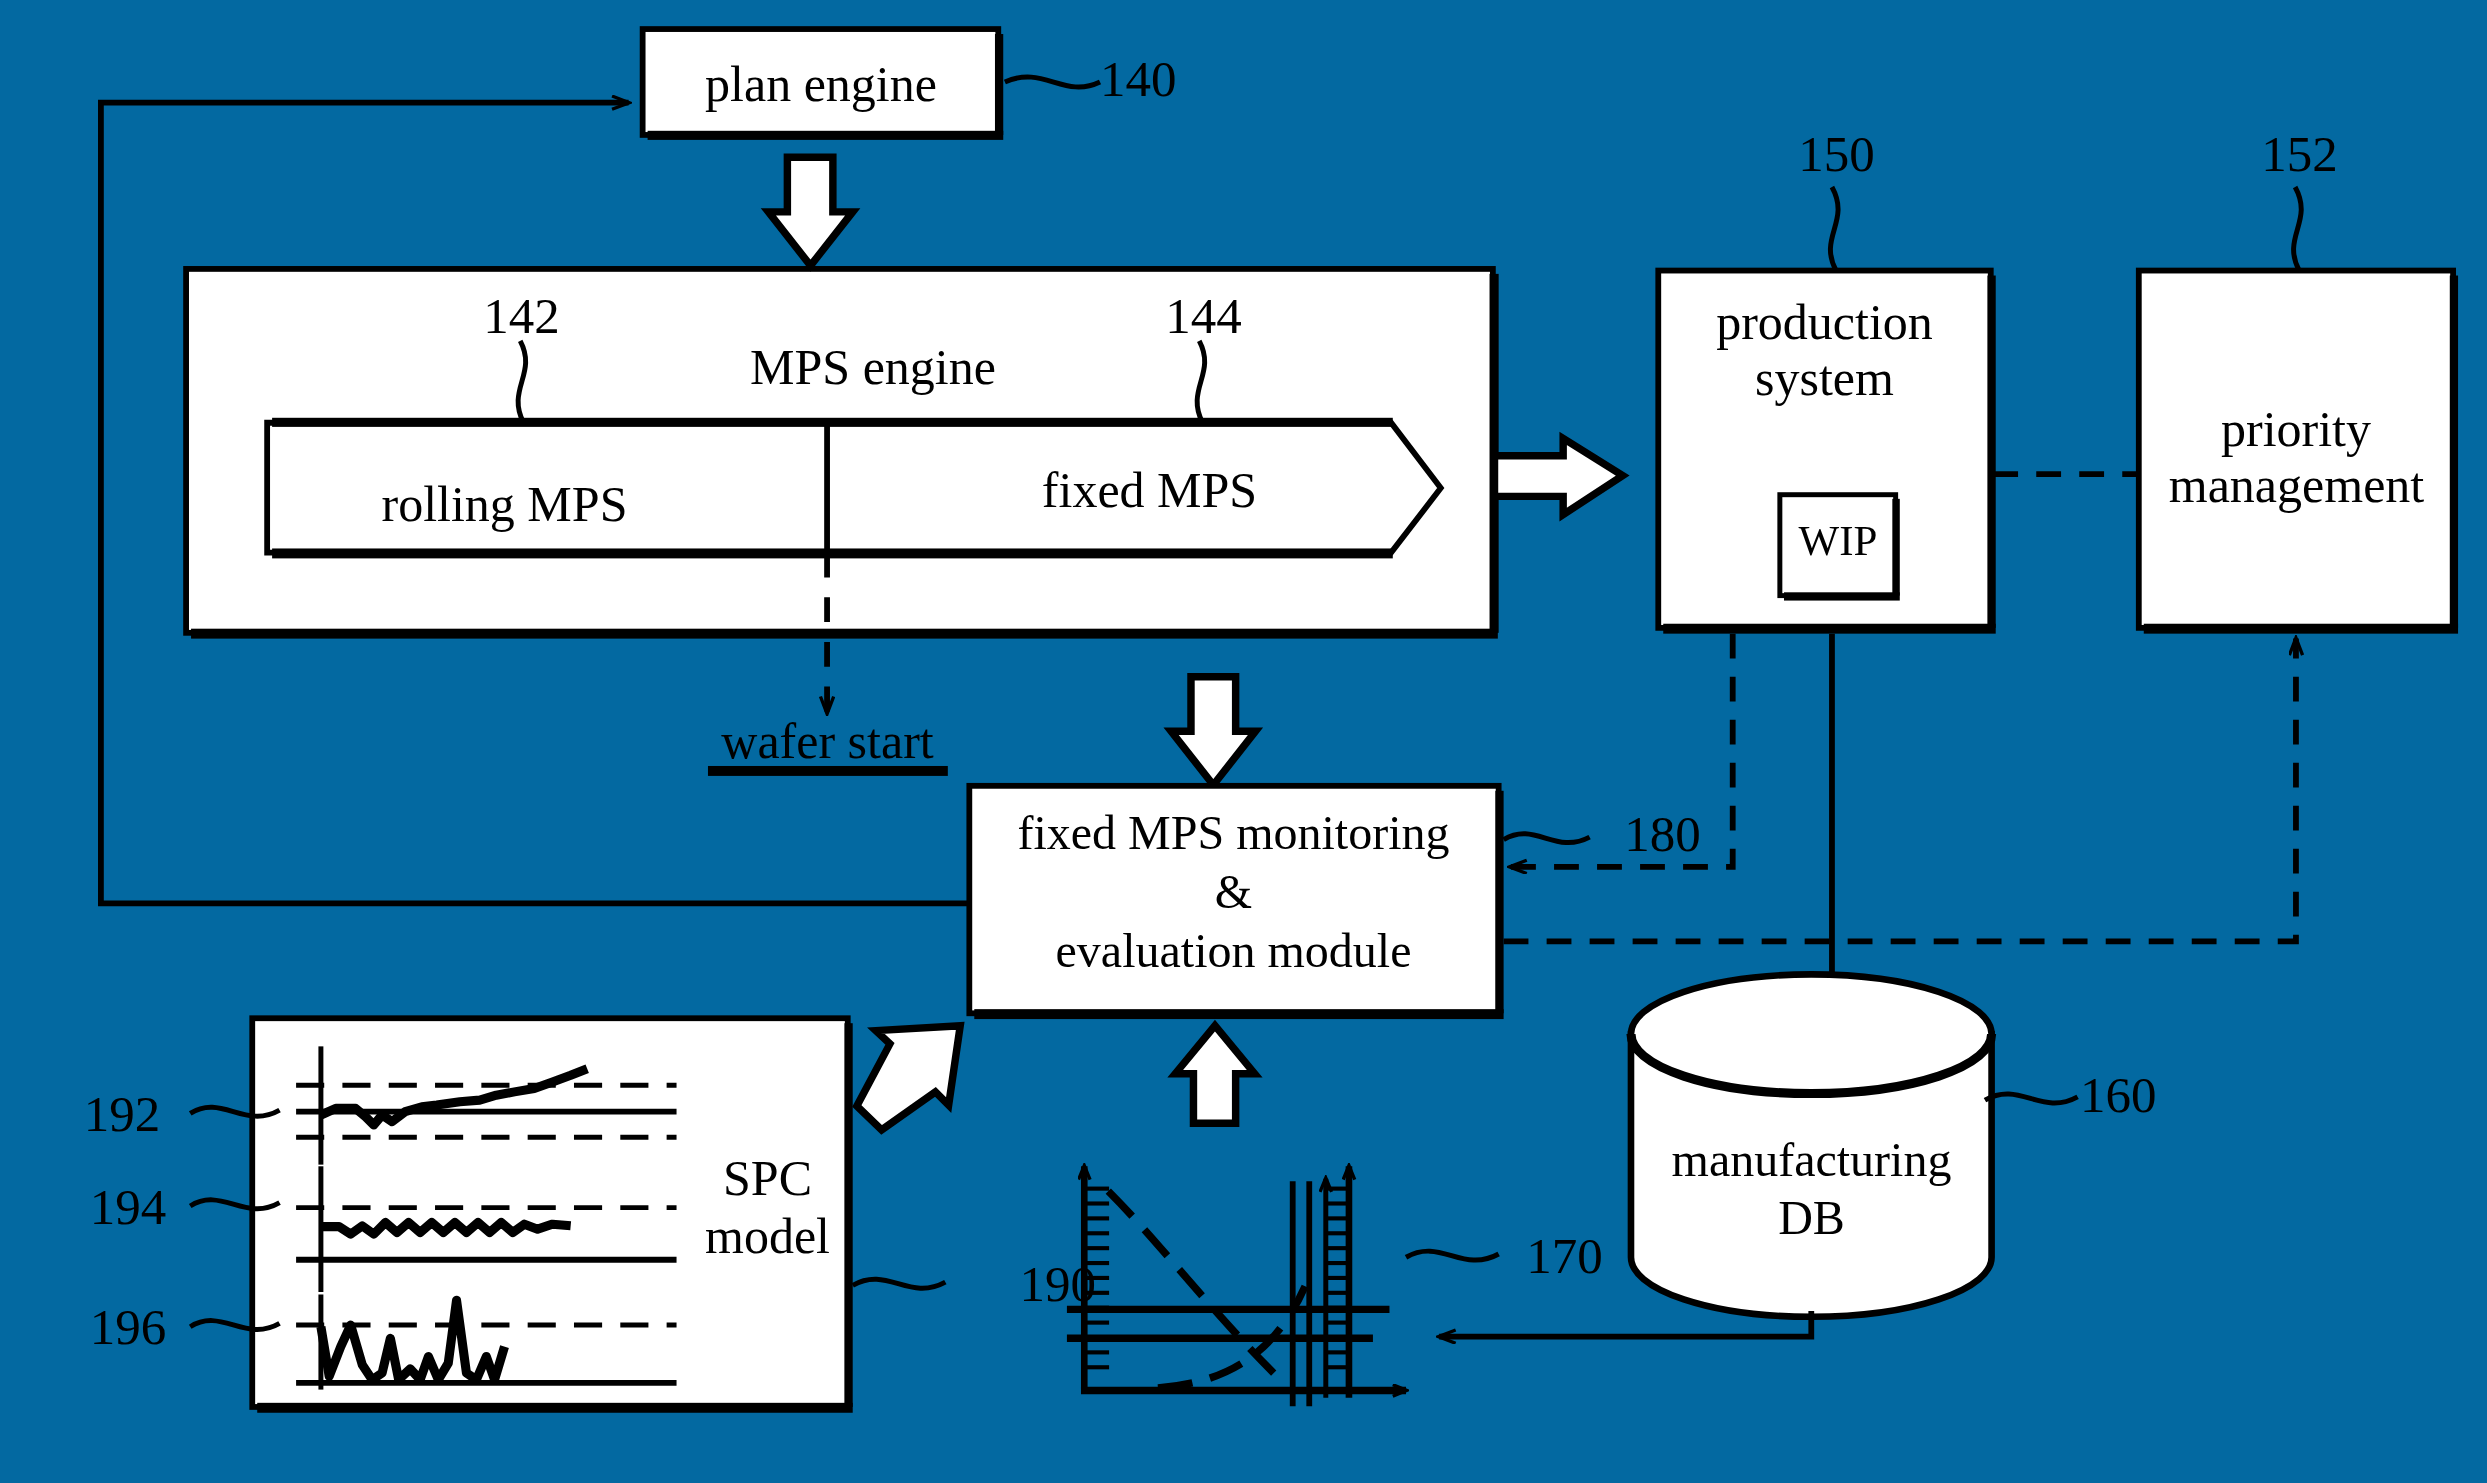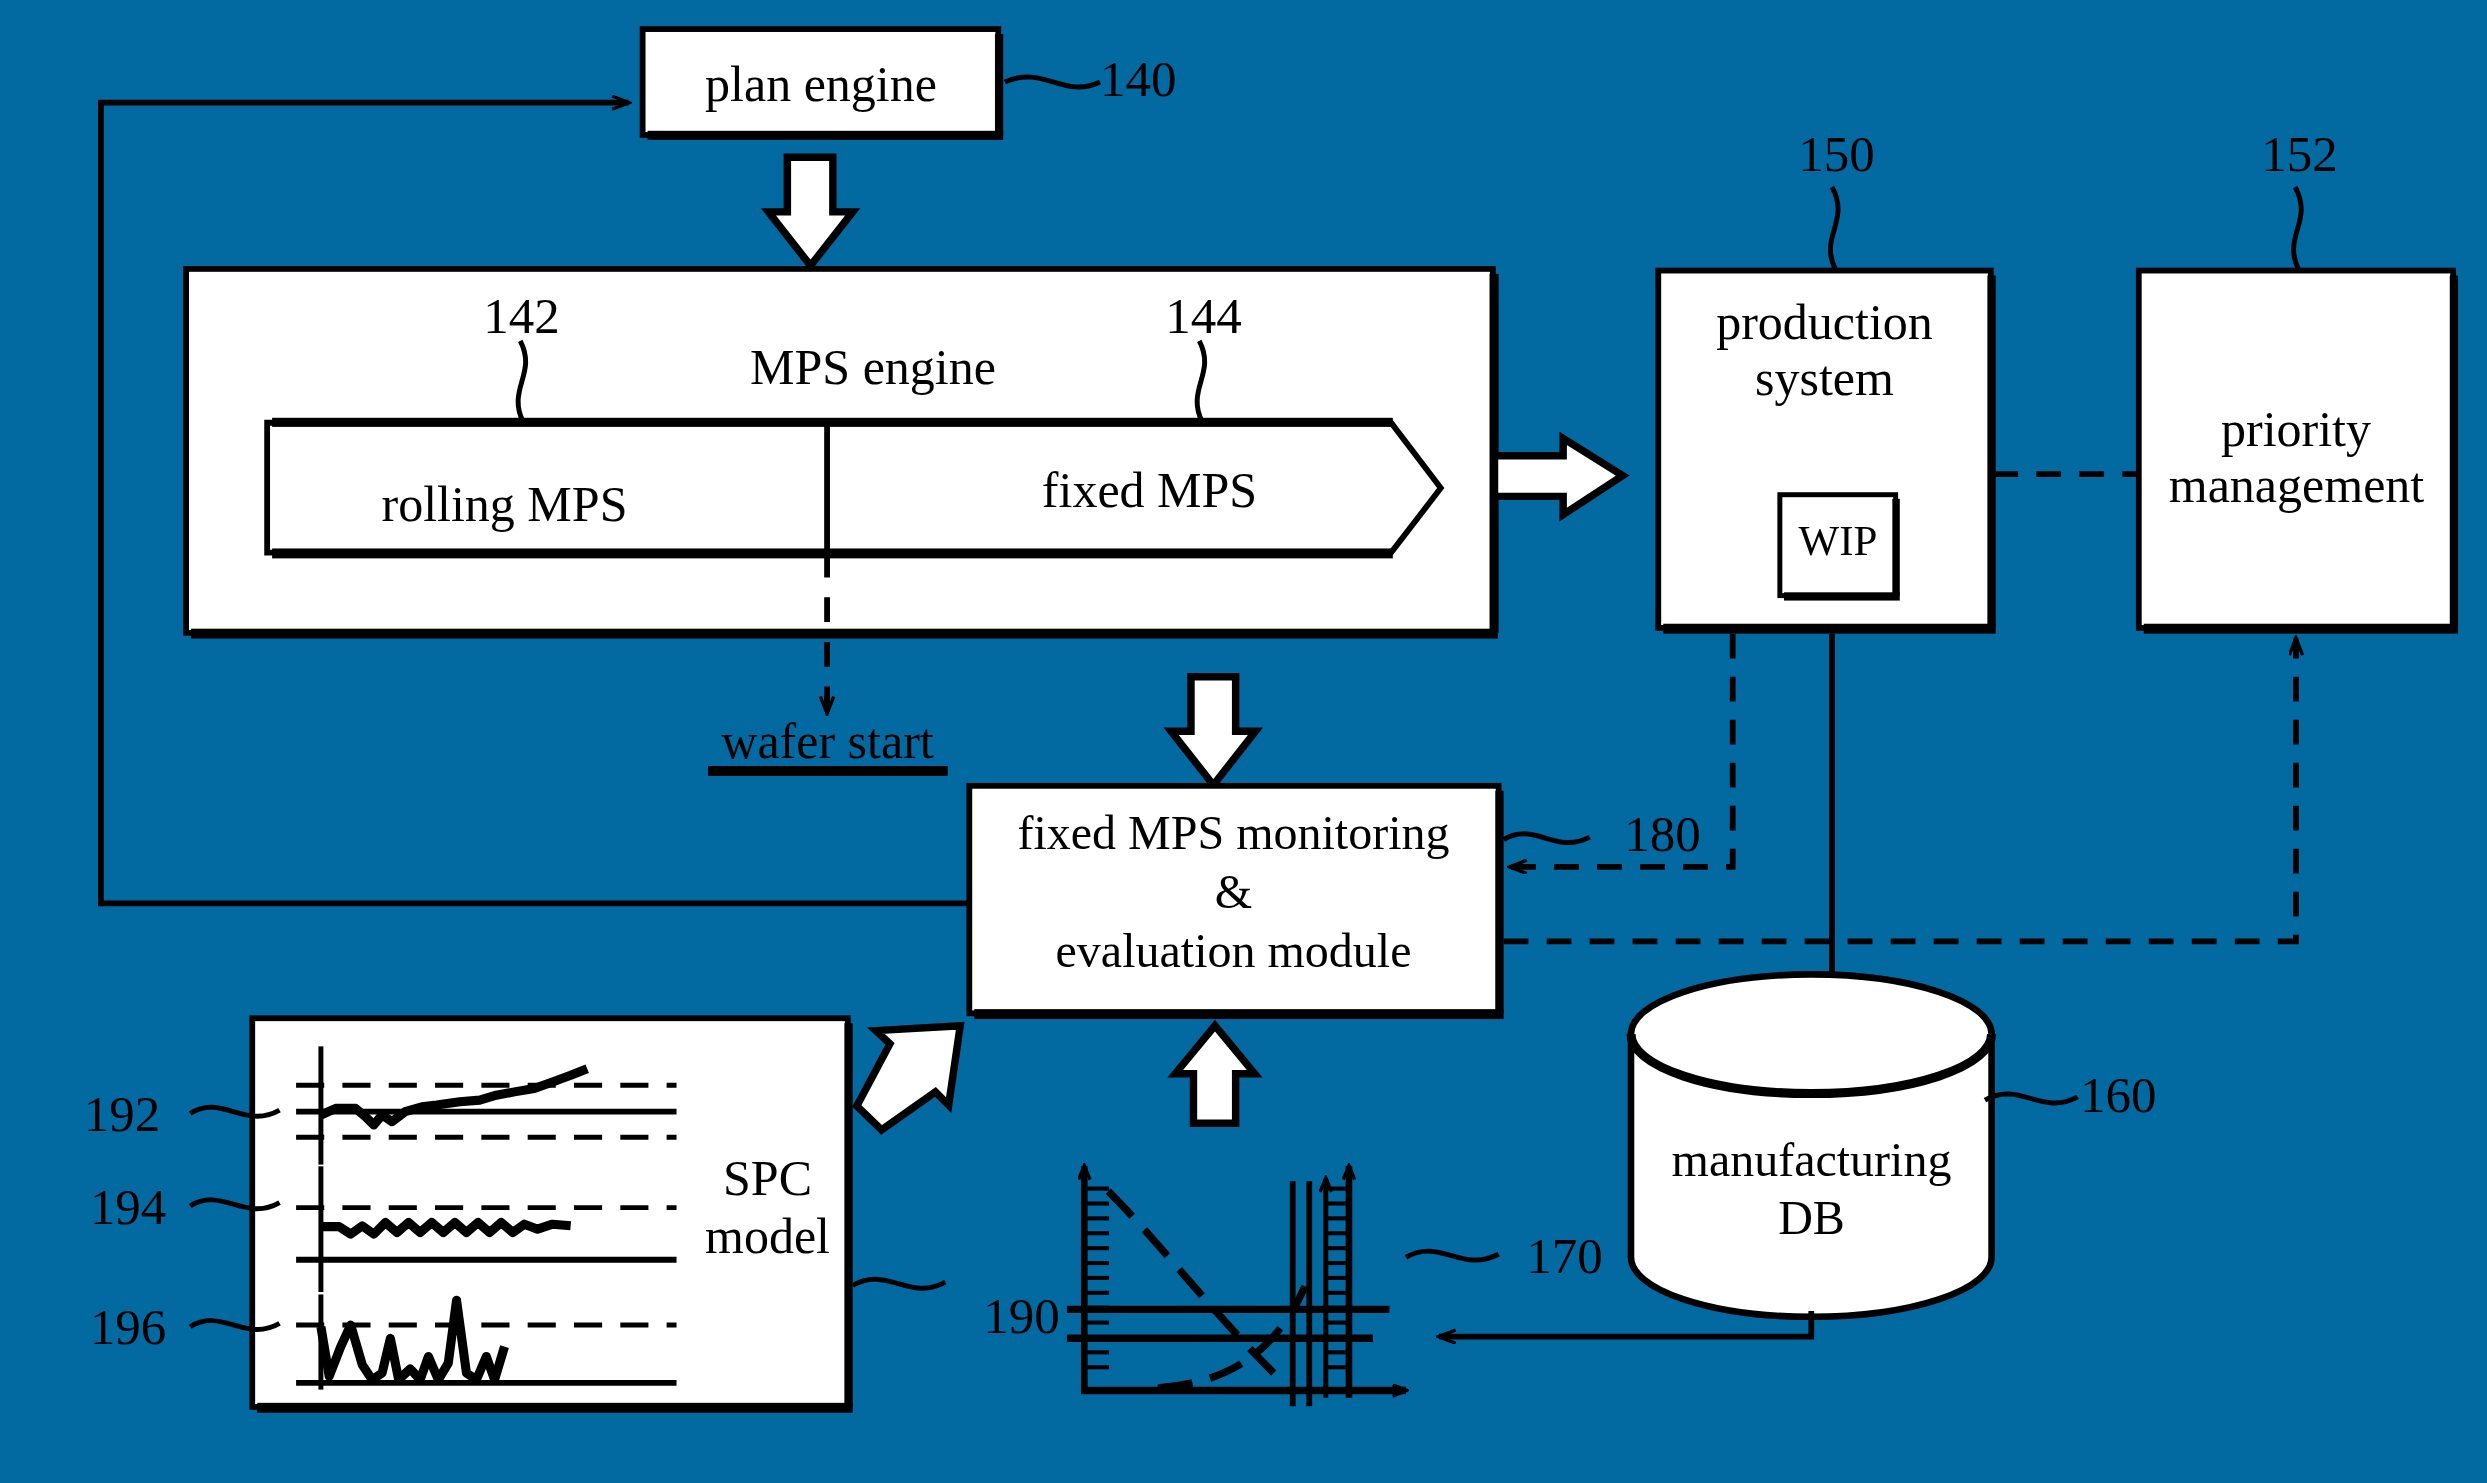--- a/index.html
+++ b/index.html
@@ -242,21 +242,21 @@
 <div class="txt lbl2" style="left:969px;top:865px;width:529px;">&amp;</div>
 <div class="txt lbl2" style="left:969px;top:924px;width:529px;">evaluation module</div>
 <div class="txt num" style="left:1592px;top:806px;width:141px;text-align:center;">180</div>
 
 <div class="txt lbl2" style="left:1631px;top:1133px;width:361px;">manufacturing</div>
 <div class="txt lbl2" style="left:1631px;top:1191px;width:361px;">DB</div>
 <div class="txt num" style="left:2080px;top:1067px;width:141px;text-align:left;">160</div>
 
 <div class="txt lbl" style="left:693px;top:1150px;width:149px;">SPC</div>
 <div class="txt lbl" style="left:685px;top:1208px;width:165px;">model</div>
-<div class="txt num" style="left:947px;top:1256px;width:149px;text-align:center;margin-top:32px;">190</div>
+<div class="txt num" style="left:947px;top:1256px;width:149px;text-align:right;">190</div>
 
 <div class="txt num" style="left:60px;top:1086px;width:124px;">192</div>
 <div class="txt num" style="left:66px;top:1179px;width:124px;">194</div>
 <div class="txt num" style="left:66px;top:1299px;width:124px;">196</div>
 
 <div class="txt num" style="left:1490px;top:1228px;width:149px;text-align:center;font-family:Liberation Serif, serif;">170</div>
 
 </div>
 
 

